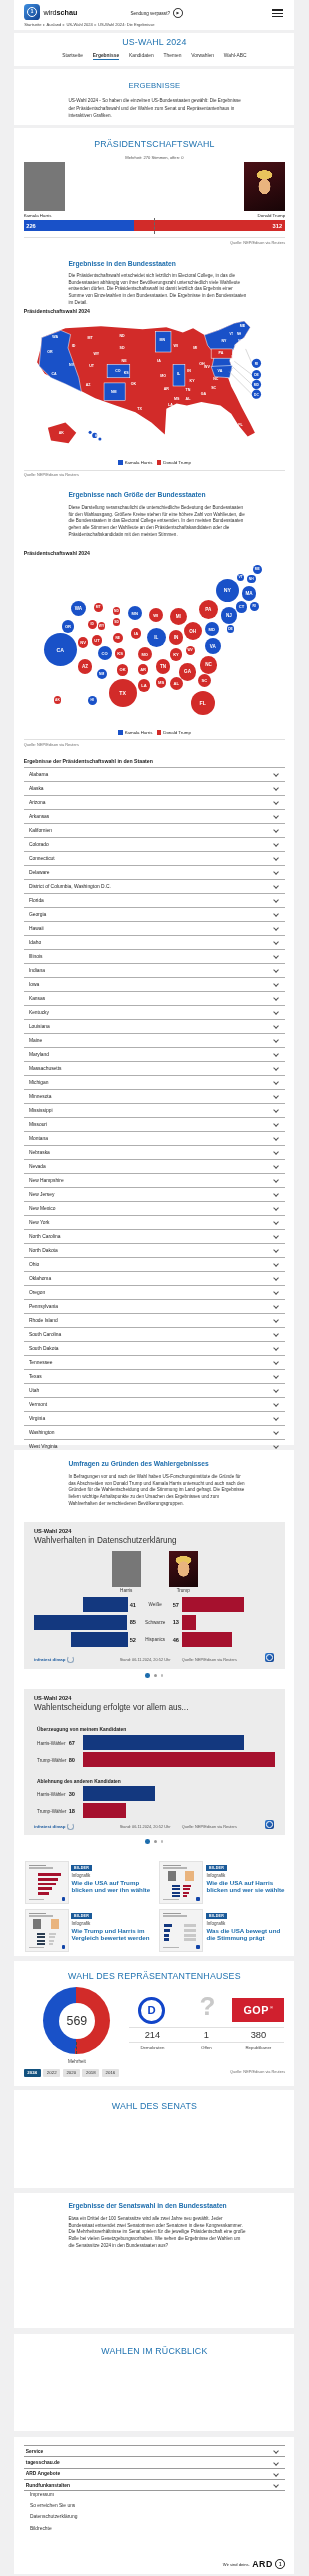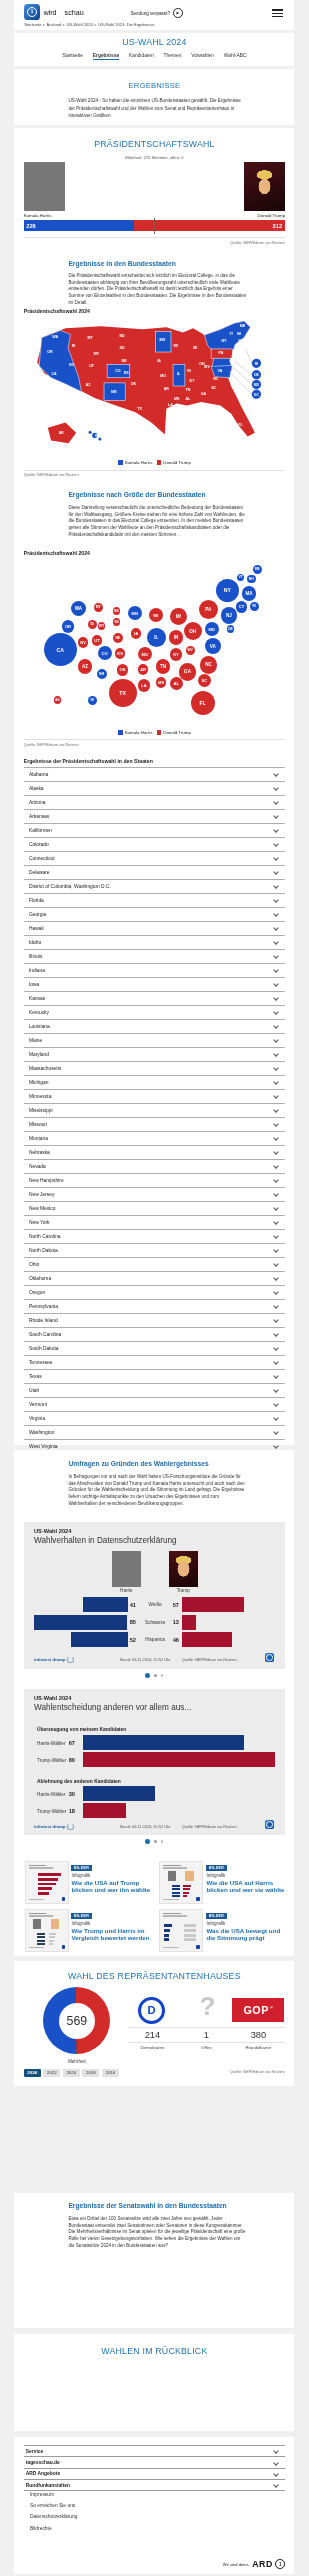--- a/index.html
+++ b/index.html
@@ -9,21 +9,21 @@
   .bighead{color:#2173b0;font-size:8.8px;letter-spacing:0.2px;text-align:center;width:100%;font-weight:400;}
   .subhead{color:#1d6dad;font-size:6.7px;font-weight:700;}
   .body-txt{font-size:4.6px;line-height:6.7px;color:#333;}
   .quelle{font-size:3.9px;color:#6d6d6d;}
   .divider{border-top:0.5px solid #e0e0e0;}
   .boldlabel{font-size:5.2px;font-weight:700;color:#222;}
   
   .logo{width:15.5px;height:15.5px;border-radius:3.6px;background:linear-gradient(135deg,#3f8fe0,#10408f);display:flex;align-items:center;justify-content:center;}
   .logo .globe{width:8.2px;height:8.2px;border:1px solid #fff;border-radius:50%;color:#fff;font-size:4.6px;font-weight:700;display:flex;align-items:center;justify-content:center;}
   .brand{font-size:7.2px;color:#111;}
-  .brand b{font-weight:400;margin-left:8px;}
+  .brand b{font-weight:700;}
   .playcirc{width:7.7px;height:7.7px;border:0.8px solid #222;border-radius:50%;display:inline-flex;align-items:center;justify-content:center;font-size:3.6px;color:#222;}
   .burger div{width:10.3px;height:1.3px;background:#222;margin:1.8px 0;}
   .crumbs{font-size:4.1px;color:#444;}
   .crumbs .sep{color:#888;margin:0 1.5px;}
   
   .tabs{display:flex;justify-content:center;gap:9.8px;font-size:4.9px;color:#333;}
   .tab{padding-bottom:1.5px;cursor:pointer;}
   .tab.active{font-weight:700;border-bottom:1px solid #1d6dad;}
   
   .ebar{height:11.3px;display:flex;}
@@ -539,21 +539,21 @@
         </div>
     </div>
     <div class="abs dots" style="top:223px;width:100%;">
       <i style="width:4.6px;height:4.6px;background:#1d6dad;"></i>
       <i style="width:3.6px;height:3.6px;background:#999;"></i>
       <i style="width:2.6px;height:2.6px;background:#bbb;"></i>
     </div>
 
     <div class="graycard" style="left:9.3px;top:239px;width:261px;height:146px;">
       <div class="abs kicker" style="left:10.3px;top:6.2px;">US-Wahl 2024</div>
-      <div class="abs ctitle" style="left:10.3px;top:14px;">Wahlentscheidung anderen vor allem aus...</div>
+      <div class="abs ctitle" style="left:10.3px;top:14px;">Wahlentscheidung erfolgte vor allem aus...</div>
       <div id="decision-rows">
           <div class="abs" style="left: 13.4px; top: 38px; font-size: 4.9px; font-weight: 600; color: rgb(34, 34, 34);">Überzeugung von meinem Kandidaten</div>
           <div class="abs rowlab" style="left: 13.4px; top: 52px;">Harris-Wähler</div>
           <div class="abs rowval" style="left: 45px; top: 51px;">67</div>
           <div class="hbar" style="left: 59px; top: 46px; width: 161px; background: rgb(19, 56, 127);"></div>
           <div class="abs rowlab" style="left: 13.4px; top: 69px;">Trump-Wähler</div>
           <div class="abs rowval" style="left: 45px; top: 68px;">80</div>
           <div class="hbar" style="left: 59px; top: 63px; width: 192px; background: rgb(166, 17, 46);"></div>
           <div class="abs" style="left: 13.4px; top: 90px; font-size: 4.9px; font-weight: 600; color: rgb(34, 34, 34);">Ablehnung des anderen Kandidaten</div>
           <div class="abs rowlab" style="left: 13.4px; top: 103px;">Harris-Wähler</div>
@@ -663,20 +663,23 @@
     <div class="abs bignum" style="left:166px;top:69px;width:52px;">1</div>
     <div class="abs bignum" style="left:218px;top:69px;width:52px;">380</div>
     <div class="abs divider" style="left:115px;top:81px;width:155px;"></div>
     <div class="abs smalllab" style="left:112px;top:84px;width:52px;">Demokraten</div>
     <div class="abs smalllab" style="left:166px;top:84px;width:52px;">Offen</div>
     <div class="abs smalllab" style="left:218px;top:84px;width:52px;">Republikaner</div>
     <div class="abs" style="left:9.3px;top:106px;" id="yearchips"><span class="chip active">2024</span><span class="chip">2022</span><span class="chip">2020</span><span class="chip">2018</span><span class="chip">2016</span></div>
     <div class="abs quelle" style="right:9.3px;top:108px;">Quelle: NEP/Edison via Reuters</div>
   </div>
 
+  <div class="card" style="top:2090px;height:98px;">
+    <div class="abs bighead" style="top:11.3px;">WAHL DES SENATS</div>
+  </div>
 
   <div class="card" style="top:2193px;height:135px;">
     <div class="abs subhead" style="left:54px;top:9.3px;">Ergebnisse der Senatswahl in den Bundesstaaten</div>
     <div class="abs body-txt" style="left:54px;top:23px;width:178px;">Etwa ein Drittel der 100 Senatssitze wird alle zwei Jahre neu gewählt. Jeder Bundesstaat entsendet zwei Senatorinnen oder Senatoren in diese Kongresskammer. Die Mehrheitsverhältnisse im Senat spielen für die jeweilige Präsidentschaft eine große Rolle bei vielen Gesetzgebungsvorhaben. Wie sehen die Ergebnisse der Wahlen um die Senatssitze 2024 in den Bundesstaaten aus?</div>
   </div>
 
   <div class="card" style="top:2334px;height:97px;">
     <div class="abs bighead" style="top:12.4px;">WAHLEN IM RÜCKBLICK</div>
   </div>
 

